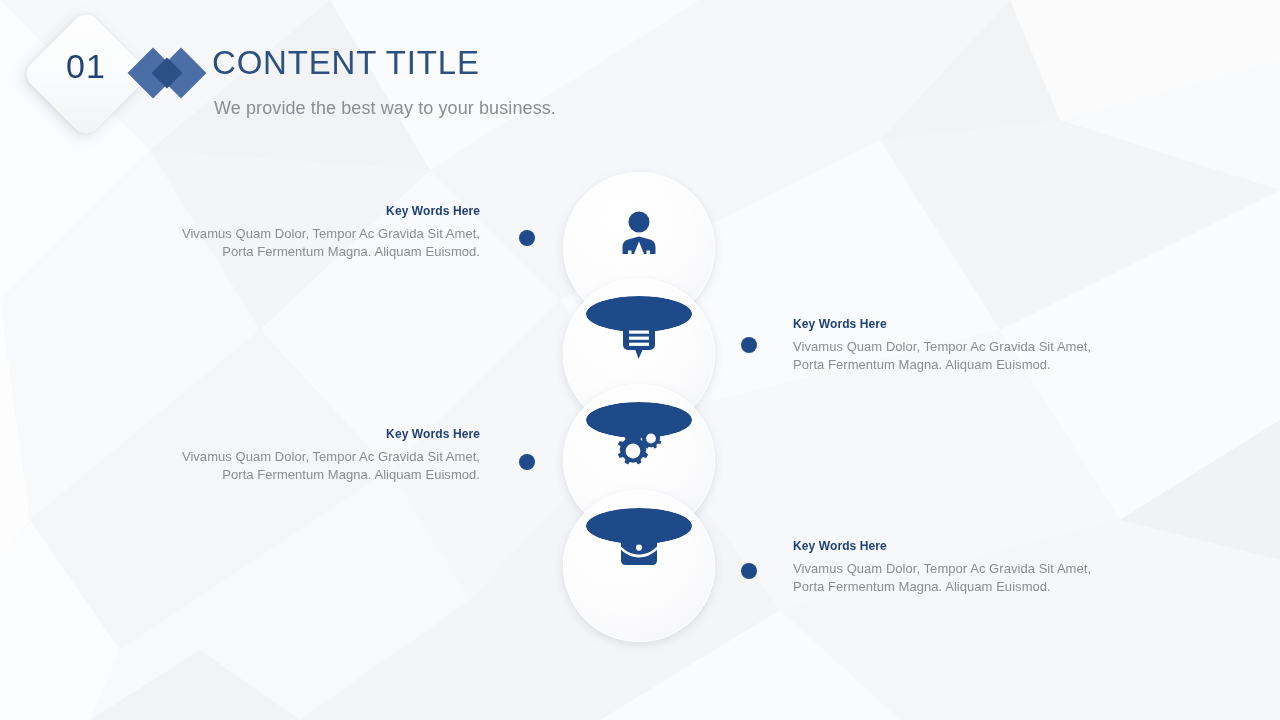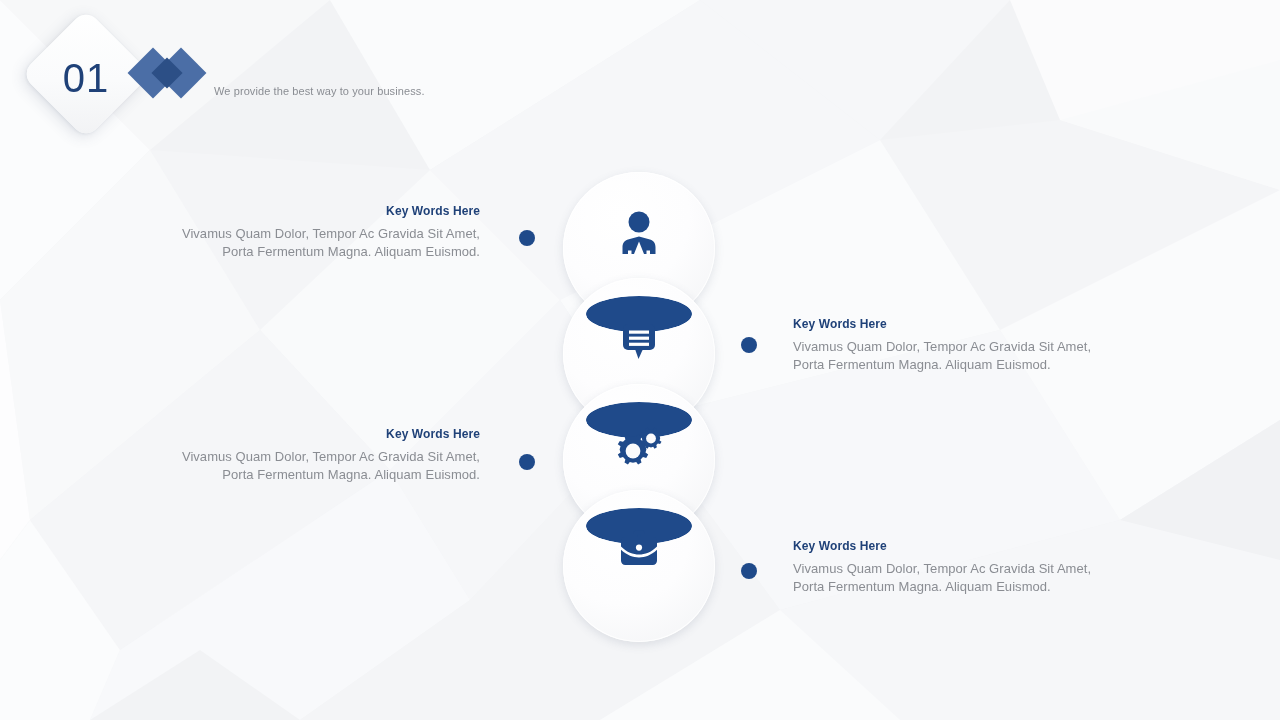--- a/index.html
+++ b/index.html
@@ -17,39 +17,39 @@
   
   .header{position:absolute;left:0;top:0;width:1280px;height:140px;}
 
   .numbadge{
     position:absolute;left:40px;top:28px;width:92px;height:92px;
     background:linear-gradient(135deg,#ffffff 0%,#fafbfc 55%,#f1f2f4 100%);
     border-radius:14px;transform:rotate(45deg);
     box-shadow:0 4px 14px rgba(70,85,110,.17), 0 1px 3px rgba(70,85,110,.10);
   }
   .numbadge-text{
-    position:absolute;left:40px;top:32px;width:92px;height:92px;
+    position:absolute;left:40px;top:20px;width:92px;height:92px;
     display:flex;align-items:center;justify-content:center;
-    font-size:40px;font-weight:300;color:#1f4178;letter-spacing:1px;
+    font-size:34px;font-weight:300;color:#1f4178;letter-spacing:1px;
   }
 
   .diamonds{position:absolute;left:133px;top:45px;width:72px;height:58px;}
   .dia{position:absolute;width:36px;height:36px;transform:rotate(45deg);}
   .dia-a{left:2px;top:10px;background:#4b6ea6;}
   .dia-b{left:30px;top:10px;background:#4b6ea6;}
   .dia-ov{left:23px;top:17px;width:22px;height:22px;background:#2c4f86;transform:rotate(45deg);}
 
   .title{
     position:absolute;left:212px;top:45px;
     font-size:33px;font-weight:300;color:#2c5080;letter-spacing:.8px;
     line-height:1.1;white-space:nowrap;
   }
   .subtitle{
-    position:absolute;left:214px;top:85px;
-    font-size:11px;color:#8a8d93;white-space:nowrap;letter-spacing:.1px;
+    position:absolute;left:214px;top:98px;
+    font-size:18px;color:#8a8d93;white-space:nowrap;letter-spacing:.1px;
   }
 
   
   .stack{position:absolute;left:563px;top:172px;width:152px;height:468px;}
   .circ{
     position:absolute;left:0;width:152px;height:152px;border-radius:50%;
     background:radial-gradient(circle at 38% 30%,#ffffff 0%,#fdfdfe 48%,#f2f3f5 100%);
     box-shadow:0 3px 10px rgba(80,95,120,.15), 0 0 0 1px rgba(255,255,255,.85) inset;
   }
   .c0{top:0;}
@@ -133,20 +133,21 @@
   <div class="header">
     <div class="numbadge"></div>
     <div class="numbadge-text">01</div>
 
     <div class="diamonds">
       <span class="dia dia-a"></span>
       <span class="dia dia-b"></span>
       <span class="dia dia-ov"></span>
     </div>
 
+    <div class="title">CONTENT TITLE</div>
     <div class="subtitle">We provide the best way to  your business.</div>
   </div>
 
   <div class="stack">
     <div class="circ c0"></div>
     <div class="circ c1"></div>
     <div class="circ c2"></div>
     <div class="circ c3"></div>
 
     <div class="lens l0"></div>

